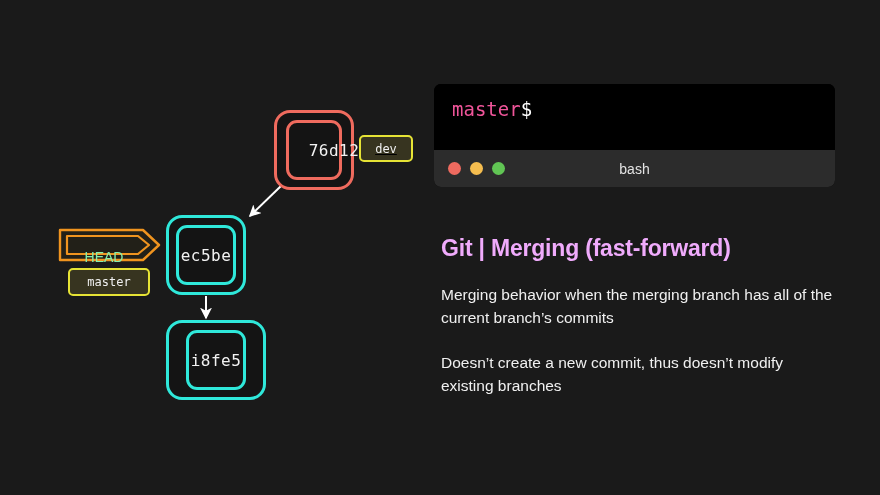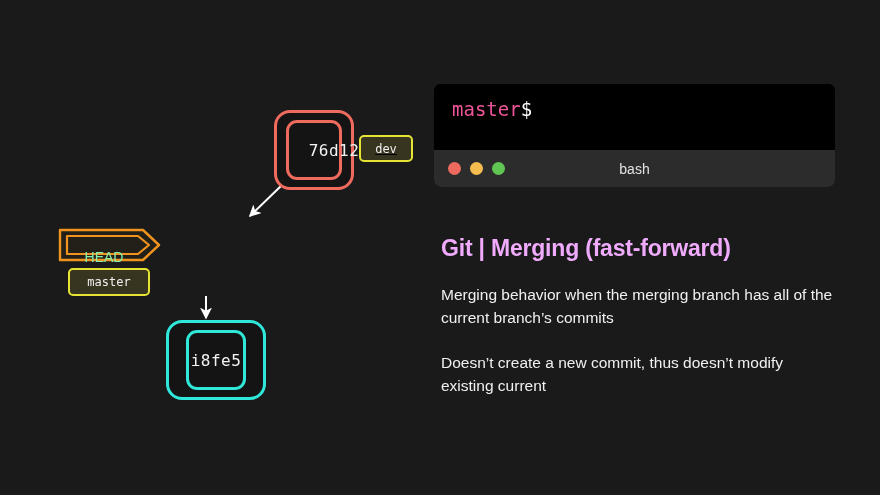--- a/index.html
+++ b/index.html
@@ -239,20 +239,25 @@
 
       <line x1="206" y1="296" x2="206" y2="318" stroke="#ffffff" stroke-width="2" marker-end="url(#arrowhead)"></line>
     </svg>
 
     <div class="commit-node" id="node-76d12">
       <div class="commit-inner">
         <span class="commit-label">76d12</span>
       </div>
     </div>
 
+    <div class="commit-node" id="node-ec5be">
+      <div class="commit-inner">
+        <span class="commit-label">ec5be</span>
+      </div>
+    </div>
 
     <div class="commit-node" id="node-i8fe5">
       <div class="commit-inner">
         <span class="commit-label">i8fe5</span>
       </div>
     </div>
 
     <div class="branch-pill" id="pill-dev">
       <span class="branch-pill-label">dev</span>
     </div>
@@ -282,16 +287,16 @@
         <span class="light" id="light-min"></span>
         <span class="light" id="light-max"></span>
       </div>
       <div id="terminal-title">bash</div>
     </div>
   </div>
 
   <div id="text-block">
     <h1 id="slide-title">Git | Merging (fast-forward)</h1>
     <p class="body-para">Merging behavior when the merging branch has all of the current branch’s commits</p>
-    <p class="body-para">Doesn’t create a new commit, thus doesn’t modify existing current</p>
+    <p class="body-para">Doesn’t create a new commit, thus doesn’t modify existing branches</p>
   </div>
 
 </div>
 
 </body></html>

